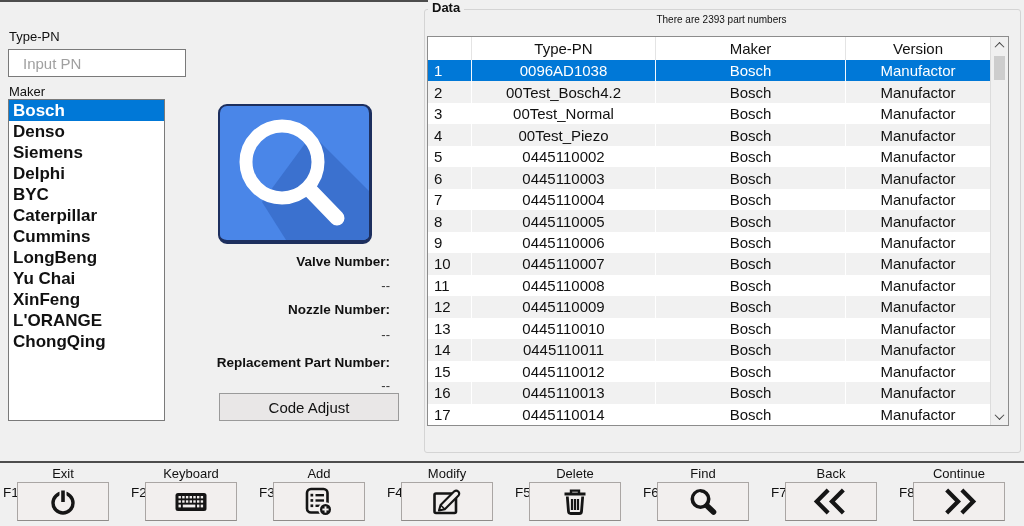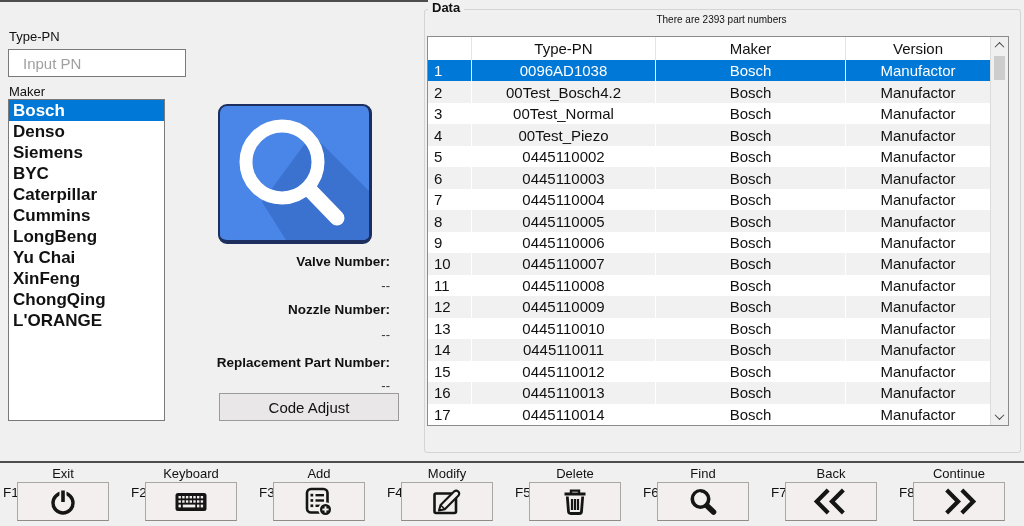--- a/index.html
+++ b/index.html
@@ -75,28 +75,29 @@
 <div class="screen">
   <div class="top-rule"></div>
 
   <div class="lbl type-pn-label">Type-PN</div>
   <input class="pn-input" placeholder="Input PN" style="">
   <div class="lbl maker-label">Maker</div>
   <div class="maker-list" id="makerList">
       <div class="maker-item selected">Bosch</div>
       <div class="maker-item">Denso</div>
       <div class="maker-item">Siemens</div>
+      <div class="maker-item">Delphi</div>
       <div class="maker-item">BYC</div>
       <div class="maker-item">Caterpillar</div>
       <div class="maker-item">Cummins</div>
       <div class="maker-item">LongBeng</div>
       <div class="maker-item">Yu Chai</div>
       <div class="maker-item">XinFeng</div>
+      <div class="maker-item">L'ORANGE</div>
       <div class="maker-item">ChongQing</div>
-      <div class="maker-item">L'ORANGE</div>
     </div>
 
   <div class="search-tile">
     <svg width="149" height="134" viewBox="0 0 149 134">
       <path d="M92 28 L149 85 L149 134 L66 134 L42 96 Z" fill="#3b71cf"></path>
       <circle cx="62" cy="56" r="36" fill="none" stroke="#ffffff" stroke-width="13"></circle>
       <line x1="89" y1="83" x2="117" y2="112" stroke="#ffffff" stroke-width="15" stroke-linecap="round"></line>
     </svg>
   </div>
 

